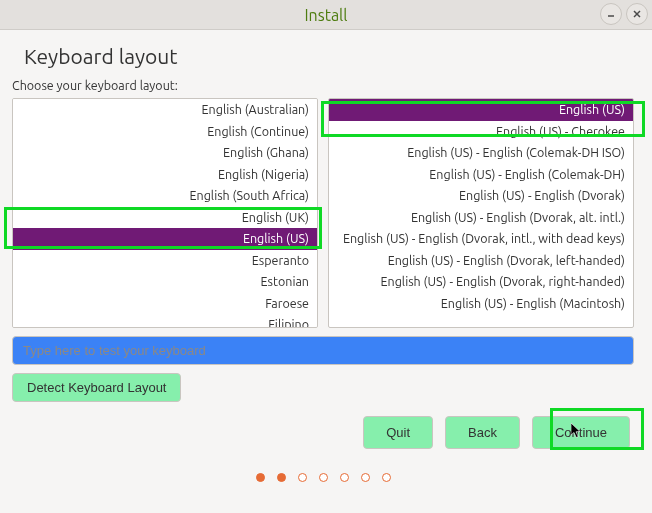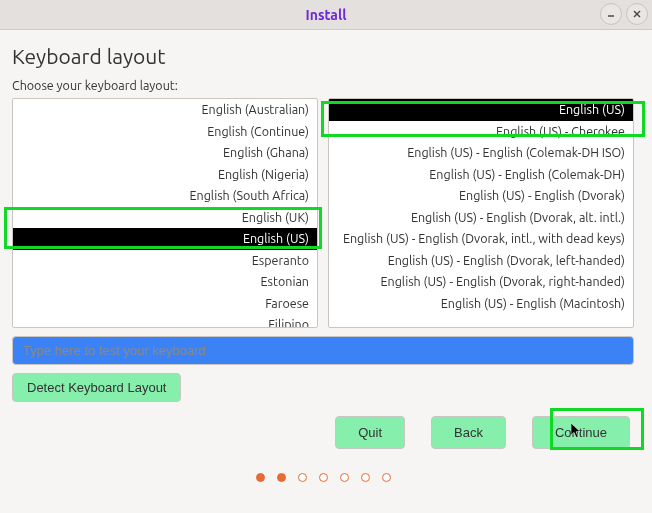--- a/index.html
+++ b/index.html
@@ -13,21 +13,21 @@
 
   .titlebar {
     height: 30px;
     display: flex;
     align-items: center;
     justify-content: center;
     background: #e3e0dd;
     border-bottom: 1px solid #cfccc8;
     position: relative;
   }
-  .titlebar .title { font-weight: 700; font-size: 14px; color: #6d28d9; }
+  .titlebar .title { font-weight: 400; font-size: 16px; color: #4d7c0f; }
   .win-controls {
     position: absolute;
     right: 4px; top: 3px;
     display: flex; gap: 4px;
   }
   .win-btn {
     width: 22px; height: 22px;
     border-radius: 50%;
     background: #e9e6e3;
     border: 1px solid #c9c5c0;
@@ -35,21 +35,21 @@
     font-size: 11px; color: #4a4a4a;
     cursor: default;
   }
 
   .content { padding: 10px 18px 0 12px; }
 
   h1.page-title {
     font-size: 21px;
     font-weight: 400;
     color: #333;
-    margin: 4px 0 10px 0;
+    margin: 4px 0 10px 12px;
   }
 
   .instr { font-size: 12.5px; color: #333; margin-bottom: 6px; }
 
   .lists {
     display: flex;
     gap: 10px;
     margin-bottom: 8px;
   }
   .listbox {
@@ -65,21 +65,21 @@
     font-size: 12.5px;
     line-height: 17.5px;
     color: #333;
     cursor: default;
     white-space: nowrap;
     overflow: hidden;
     text-overflow: ellipsis;
     text-align: right;
   }
   .listitem.selected {
-    background: #000000;
+    background: #701a75;
     color: #fff;
   }
 
   .hl-green {
     position: absolute;
     border: 3px solid #0fd925;
     pointer-events: none;
     z-index: 50;
   }
 
@@ -101,21 +101,21 @@
     border: 1px solid #c9c5c0;
     border-radius: 4px;
     background: #86efac;
     color: #333;
     cursor: default;
   }
   .btn-row-top { display: flex; margin-bottom: 14px; }
   .btn-row-bottom {
     display: flex;
     justify-content: flex-end;
-    gap: 26px;
+    gap: 12px;
     padding-right: 4px;
   }
   .btn.big { padding: 8px 22px; }
 
   .dots {
     display: flex;
     gap: 12px;
     justify-content: center;
     margin-top: 24px;
   }

